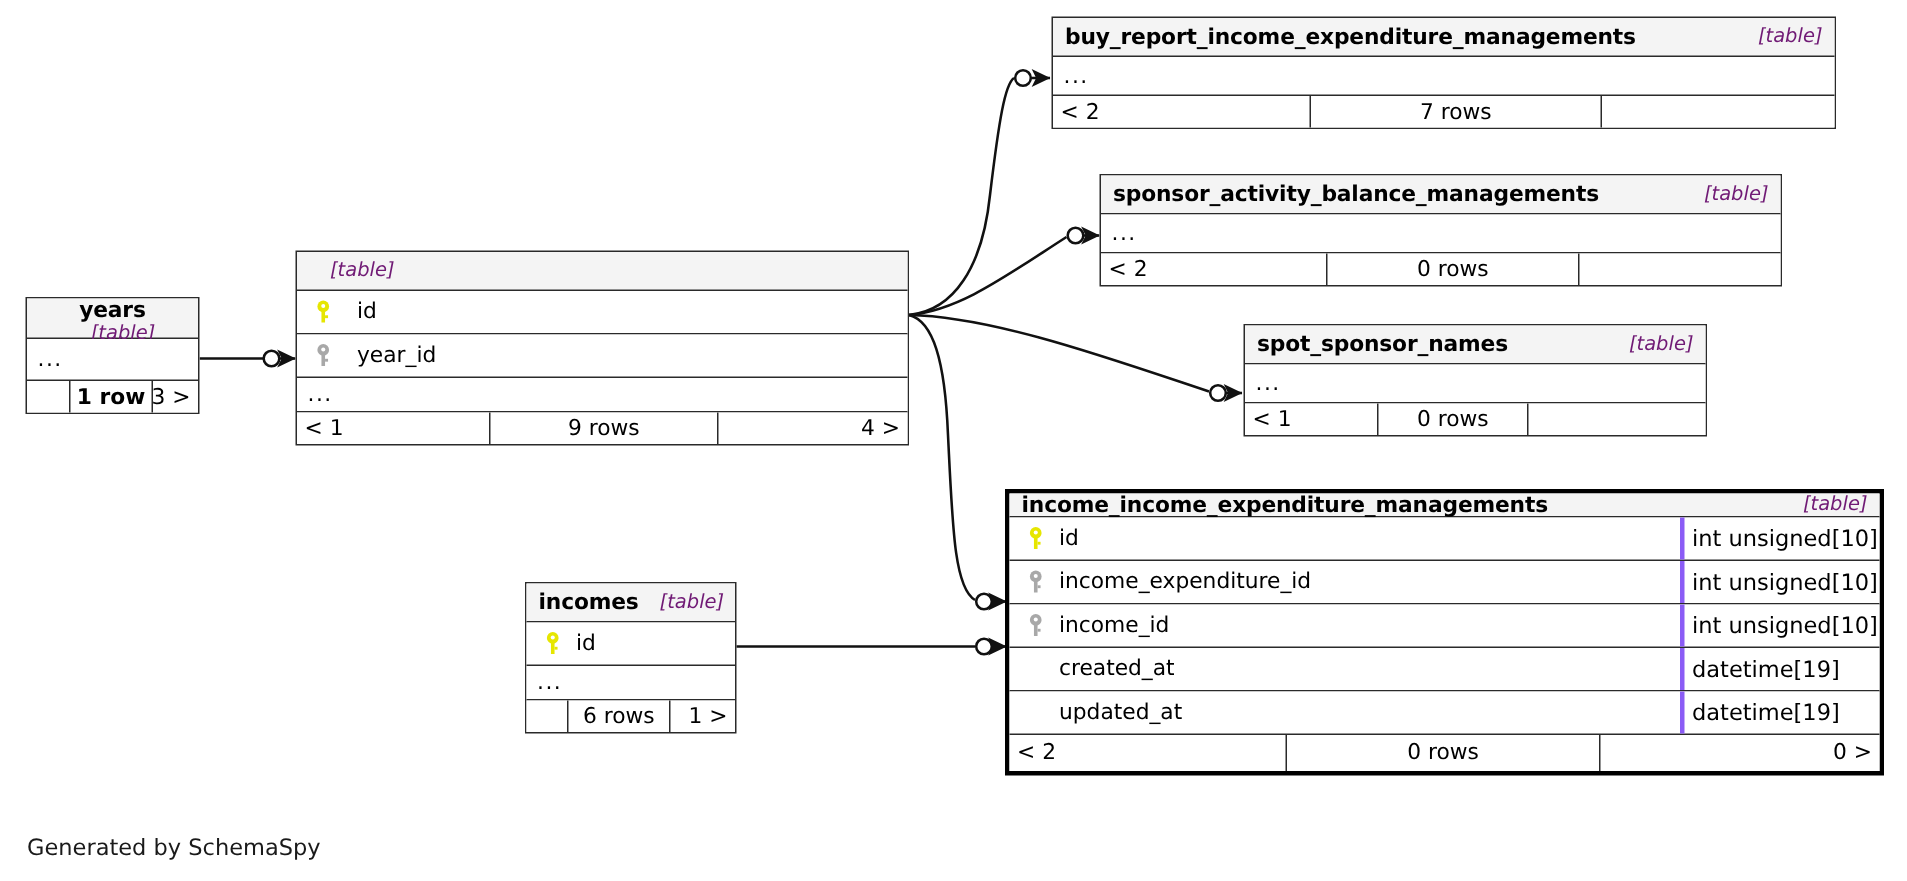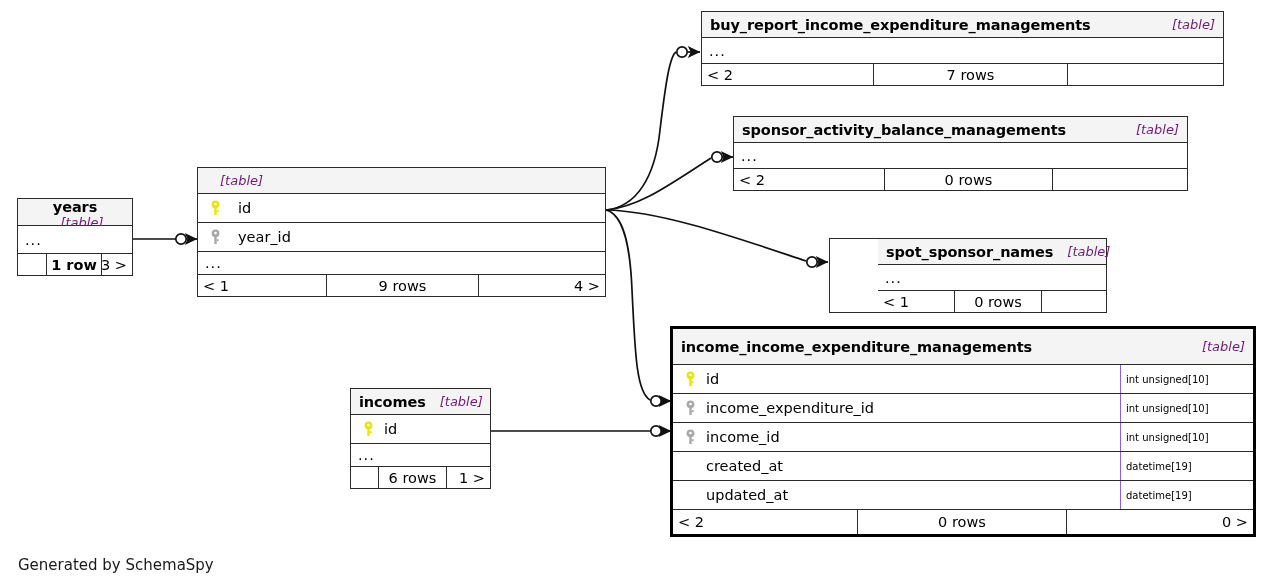--- a/index.html
+++ b/index.html
@@ -37,22 +37,22 @@
     display:flex;align-items:center;
     background:#ffffff;
   }
   .col-row:last-of-type{border-bottom:1px solid #2a2a2a;}
   .col-main{
     flex:1 1 auto;display:flex;align-items:center;
     padding-left:7px;min-width:0;overflow:hidden;
   }
   .col-type{
     flex:0 0 auto;box-sizing:border-box;
-    border-left:1px solid #8b5cf6;
-    padding-left:5px;font-size:10px;white-space:nowrap;
+    border-left:3px solid #8b5cf6;
+    padding-left:5px;font-size:15px;white-space:nowrap;
     height:100%;display:flex;align-items:center;
   }
   .keyslot{flex:0 0 auto;width:20px;display:flex;align-items:center;justify-content:center;}
   .cname{font-size:14.5px;white-space:nowrap;}
   .ellipsis-row .cname{font-size:14.5px;letter-spacing:1px;}
 
   
   .key{display:block;}
 
   
@@ -217,21 +217,21 @@
         <span class="cname">...</span>
       </div>
     </div>
     <div class="tbl-foot" style="height:21px;">
       <div class="fc left" style="width:151px;">&lt; 2</div>
       <div class="fc center" style="width:168px;">0 rows</div>
       <div class="fc right" style="width:134px;"></div>
     </div>
   </div>
 
-  <div class="table-node" style="left:829px;top:238px;width:278px;padding-left:48px;">
+  <div class="table-node" style="left:829px;top:216px;width:309px;">
     <div class="tbl-title" style="height:26px;">
       <span class="tname">spot_sponsor_names</span>
       <span class="ttag">[table]</span>
     </div>
     <div class="col-row ellipsis-row" style="height:26px;">
       <div class="col-main">
         <span class="cname">...</span>
       </div>
     </div>
     <div class="tbl-foot" style="height:21px;">
@@ -265,21 +265,21 @@
       </div>
     </div>
     <div class="tbl-foot" style="height:21px;">
       <div class="fc left" style="width:28px;"></div>
       <div class="fc center" style="width:68px;">6 rows</div>
       <div class="fc right" style="width:43px;">1 &gt;</div>
     </div>
   </div>
 
   <div class="table-node emphasis" style="left:670px;top:326px;width:586px;">
-    <div class="tbl-title" style="height:36px;">
+    <div class="tbl-title" style="height:16px;">
       <span class="tname">income_income_expenditure_managements</span>
       <span class="ttag">[table]</span>
     </div>
 
     <div class="col-row" style="height:29px;">
       <div class="col-main">
         <span class="keyslot">
           <svg class="key" width="13" height="16" viewBox="0 0 13 16">
             <circle cx="6.5" cy="4.3" r="3.9" fill="#e6e600"></circle>
             <circle cx="6.5" cy="4.0" r="1.35" fill="#ffffff"></circle>

